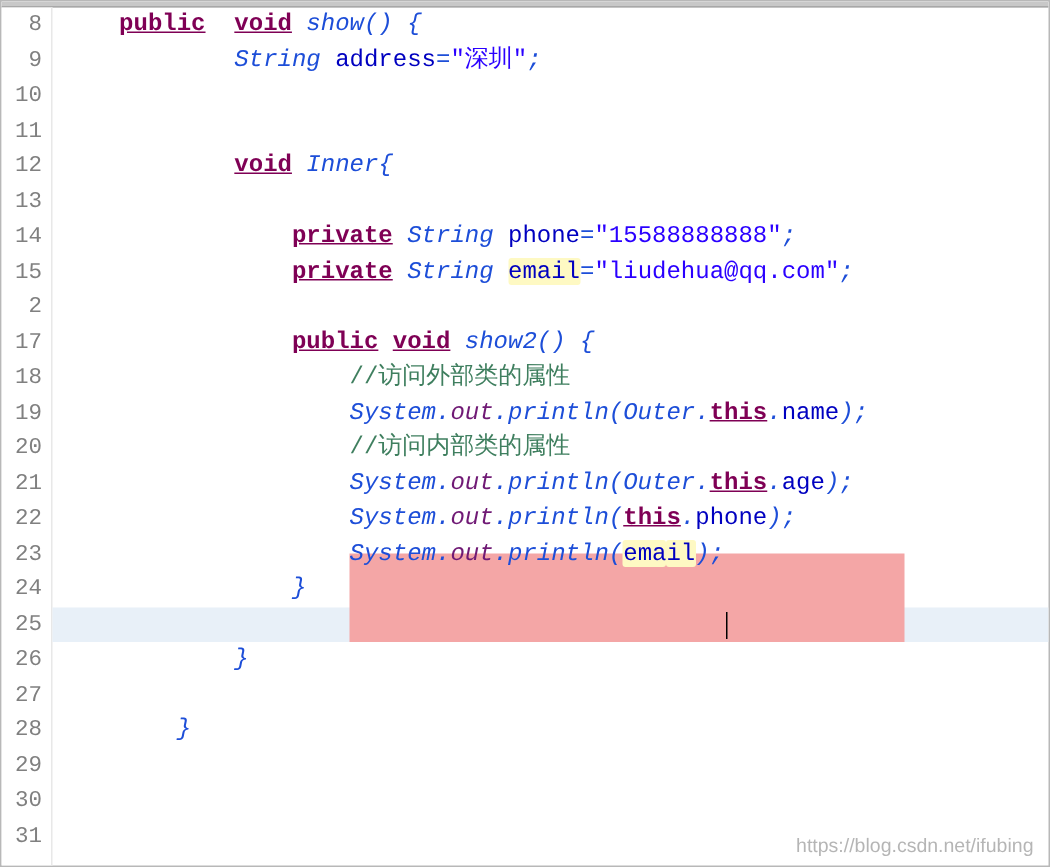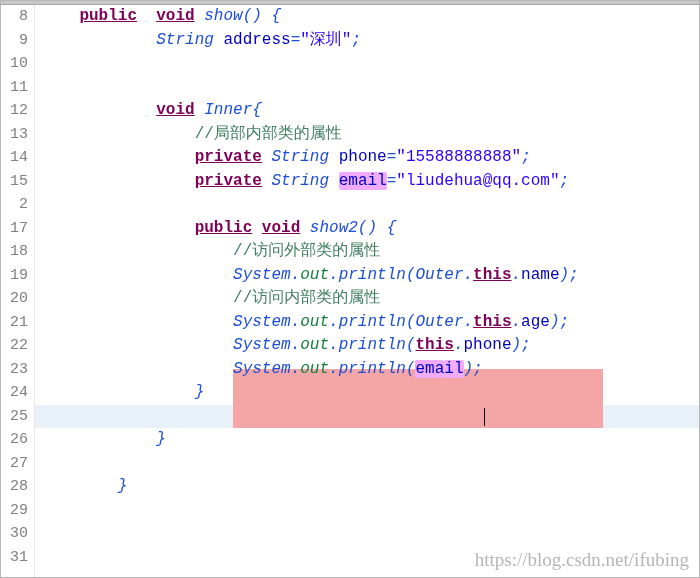--- a/index.html
+++ b/index.html
@@ -59,39 +59,39 @@
     z-index: 0;
   }
   .code-text {
     position: relative;
     z-index: 1;
   }
   .kw { color: #7f0055; font-weight: bold; text-decoration: underline; }
   .comment { color: #3f7f5f; }
   .str { color: #2a00ff; }
   .field { color: #0000c0; }
-  .staticf { color: #15803d; font-style: italic; }
+  .staticf { color: #701a75; font-style: italic; }
   .plain { color: #1d4ed8; font-style: italic; }
   .occurrence-bg {
-    background: #f0abfc;
+    background: #fef9c3;
     border-radius: 2px;
   }
   .cursor {
     position: absolute;
     width: 1px;
     height: 18px;
     background: #000;
     z-index: 3;
   }
   .watermark {
     position: absolute;
     right: 10px;
     bottom: 6px;
-    font-family: Liberation Serif, serif;
-    font-size: 19px;
+    font-family: Liberation Sans, sans-serif;
+    font-size: 13px;
     color: rgba(120,120,120,0.55);
     z-index: 5;
   }
 </style>
 </head>
 <body>
 
 <div class="top-bar"></div>
 
 <div class="editor">
@@ -122,21 +122,21 @@
       <div class="ln">31</div>
     </div>
   <div class="code-area" id="code-area">
       <div class="current-line-bg" style="top: 399.5px;"></div>
       <div class="highlight-box" style="top: 364px; left: 198px; width: 370px; height: 59px;"></div>
       <div class="code-line"><span class="code-text"><span>    </span><span class="kw">public</span><span>  </span><span class="kw">void</span><span> </span><span class="plain">show() {</span></span></div>
       <div class="code-line"><span class="code-text"><span>            </span><span class="plain">String </span><span class="field">address</span><span class="plain">=</span><span class="str">"深圳"</span><span class="plain">;</span></span></div>
       <div class="code-line"><span class="code-text"><span></span></span></div>
       <div class="code-line"><span class="code-text"><span></span></span></div>
       <div class="code-line"><span class="code-text"><span>            </span><span class="kw">void</span><span> </span><span class="plain">Inner</span><span class="plain">{</span></span></div>
-      <div class="code-line"><span class="code-text"><span>                </span><span class="comment">//局部内部类的属性</span></span></div>
+      <div class="code-line"><span class="code-text"><span>                </span></span></div>
       <div class="code-line"><span class="code-text"><span>                </span><span class="kw">private</span><span> </span><span class="plain">String </span><span class="field">phone</span><span class="plain">=</span><span class="str">"15588888888"</span><span class="plain">;</span></span></div>
       <div class="code-line"><span class="code-text"><span>                </span><span class="kw">private</span><span> </span><span class="plain">String </span><span class="field occurrence-bg">email</span><span class="plain">=</span><span class="str">"liudehua@qq.com"</span><span class="plain">;</span></span></div>
       <div class="code-line"><span class="code-text"><span></span></span></div>
       <div class="code-line"><span class="code-text"><span>                </span><span class="kw">public</span><span> </span><span class="kw">void</span><span> </span><span class="plain">show2() {</span></span></div>
       <div class="code-line"><span class="code-text"><span>                    </span><span class="comment">//访问外部类的属性</span></span></div>
       <div class="code-line"><span class="code-text"><span>                    </span><span class="plain">System.</span><span class="staticf">out</span><span class="plain">.println(Outer.</span><span class="kw">this</span><span class="plain">.</span><span class="field">name</span><span class="plain">);</span></span></div>
       <div class="code-line"><span class="code-text"><span>                    </span><span class="comment">//访问内部类的属性</span></span></div>
       <div class="code-line"><span class="code-text"><span>                    </span><span class="plain">System.</span><span class="staticf">out</span><span class="plain">.println(Outer.</span><span class="kw">this</span><span class="plain">.</span><span class="field">age</span><span class="plain">);</span></span></div>
       <div class="code-line"><span class="code-text"><span>                    </span><span class="plain">System.</span><span class="staticf">out</span><span class="plain">.println(</span><span class="kw">this</span><span class="plain">.</span><span class="field">phone</span><span class="plain">);</span></span></div>
       <div class="code-line"><span class="code-text"><span>                    </span><span class="plain">System.</span><span class="staticf">out</span><span class="plain">.println(</span><span class="field occurrence-bg">ema</span><span class="field occurrence-bg">il</span><span class="plain">);</span></span></div>

